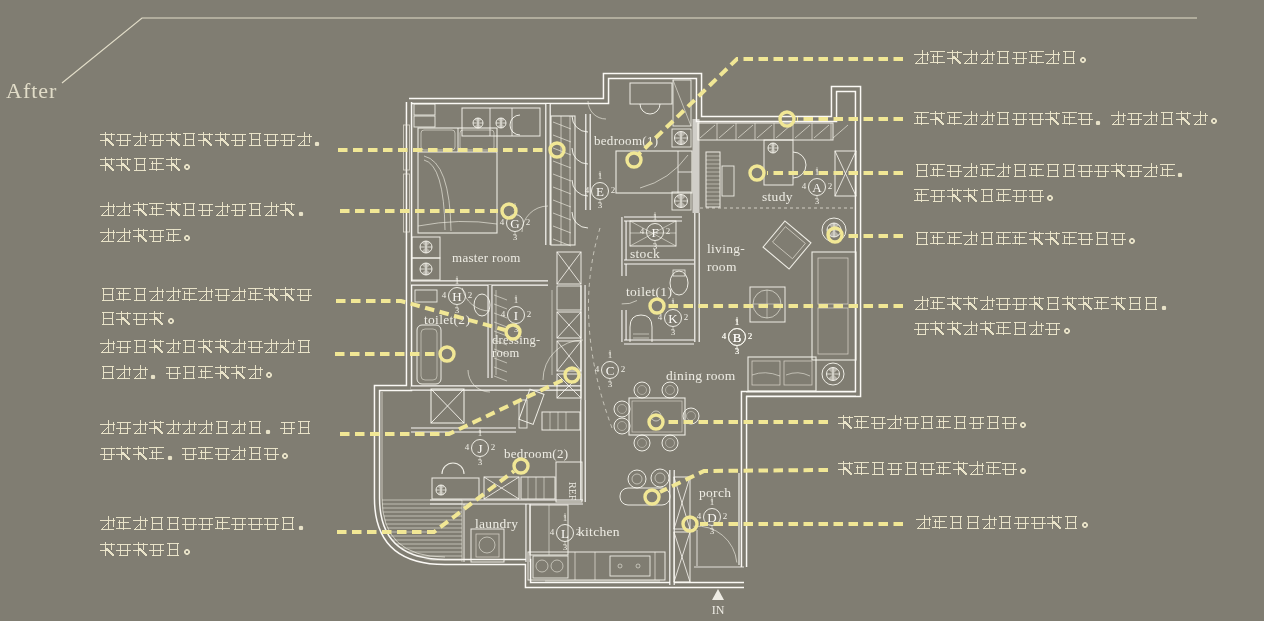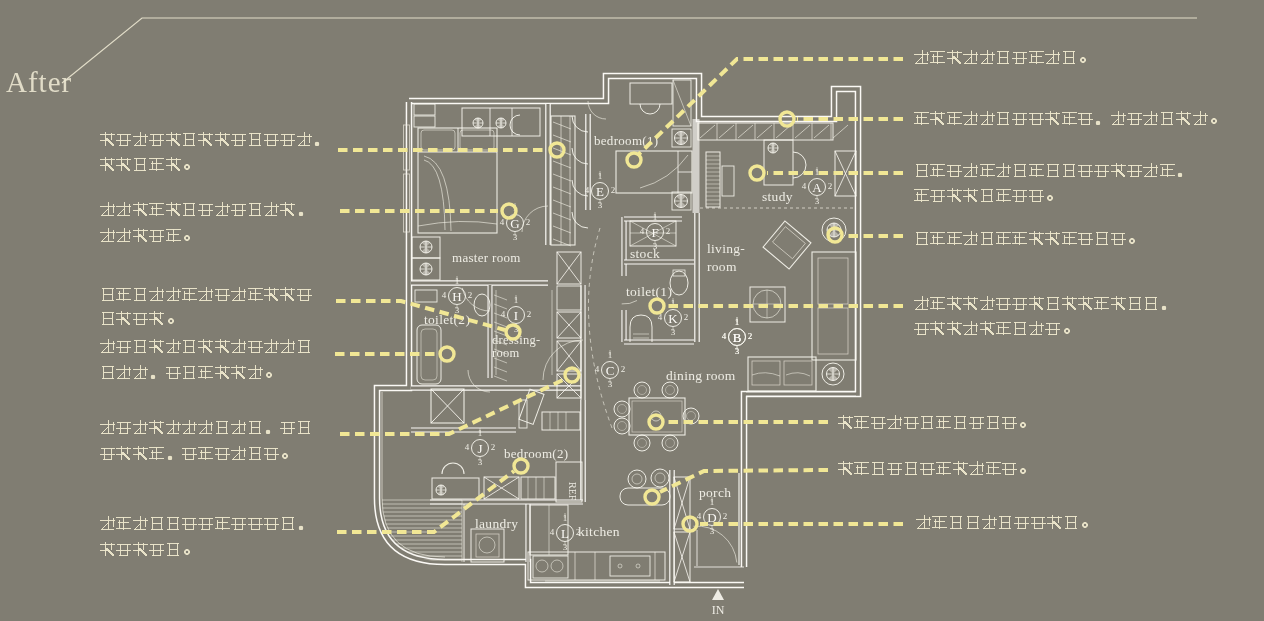--- a/index.html
+++ b/index.html
@@ -31,21 +31,21 @@
 .z.v4{background-image:
  linear-gradient(45deg,transparent 43%,rgba(237,231,204,0.95) 43% 57%,transparent 57%),
  linear-gradient(rgba(237,231,204,0.95),rgba(237,231,204,0.95)),linear-gradient(rgba(237,231,204,0.95),rgba(237,231,204,0.95)),
  linear-gradient(rgba(237,231,204,0.95),rgba(237,231,204,0.95)),linear-gradient(rgba(237,231,204,0.95),rgba(237,231,204,0.95));
  background-size:8px 8px,15px 1.45px,10px 1.45px,1.45px 14px,1.45px 7px;
  background-position:6px 7px,0 2.5px,0 9px,5px 1px,10.5px 2px}
 .p.c{background-image:radial-gradient(rgba(237,231,204,0.95) 0 2px,transparent 2.6px);
  background-size:6px 6px;background-position:1px 10px}
 .p.o{background-image:radial-gradient(transparent 0 1.2px,rgba(237,231,204,0.95) 1.6px 2.6px,transparent 3.2px);
  background-size:8px 8px;background-position:1px 7px}
-.after{position:absolute;left:6px;top:66px;font-size:29px;color:rgba(238,233,212,0.88);
+.after{position:absolute;left:6px;top:78px;font-size:22px;color:rgba(238,233,212,0.88);
  font-family:"Liberation Serif",serif;letter-spacing:1px}
 svg.main{position:absolute;left:0;top:0}
 .yl{fill:none;stroke:#f1e795;stroke-width:4;stroke-dasharray:9.5 5.5}
 .yc{fill:none;stroke:#f1e795;stroke-width:3.4}
 </style></head>
 <body>
 <div class="after">After</div>
 <svg class="main" width="1264" height="621" viewBox="0 0 1264 621">
 <path d="M62,83 L142,18 L1197,18" fill="none" stroke="rgba(238,233,212,0.88)" stroke-width="1.2"></path>
 <path d="M409,101 H606 V76 H699 V119 H834 V89 H858 V394 H744 V567" fill="none" stroke="rgba(253,252,248,0.98)" stroke-width="6.6"></path>

